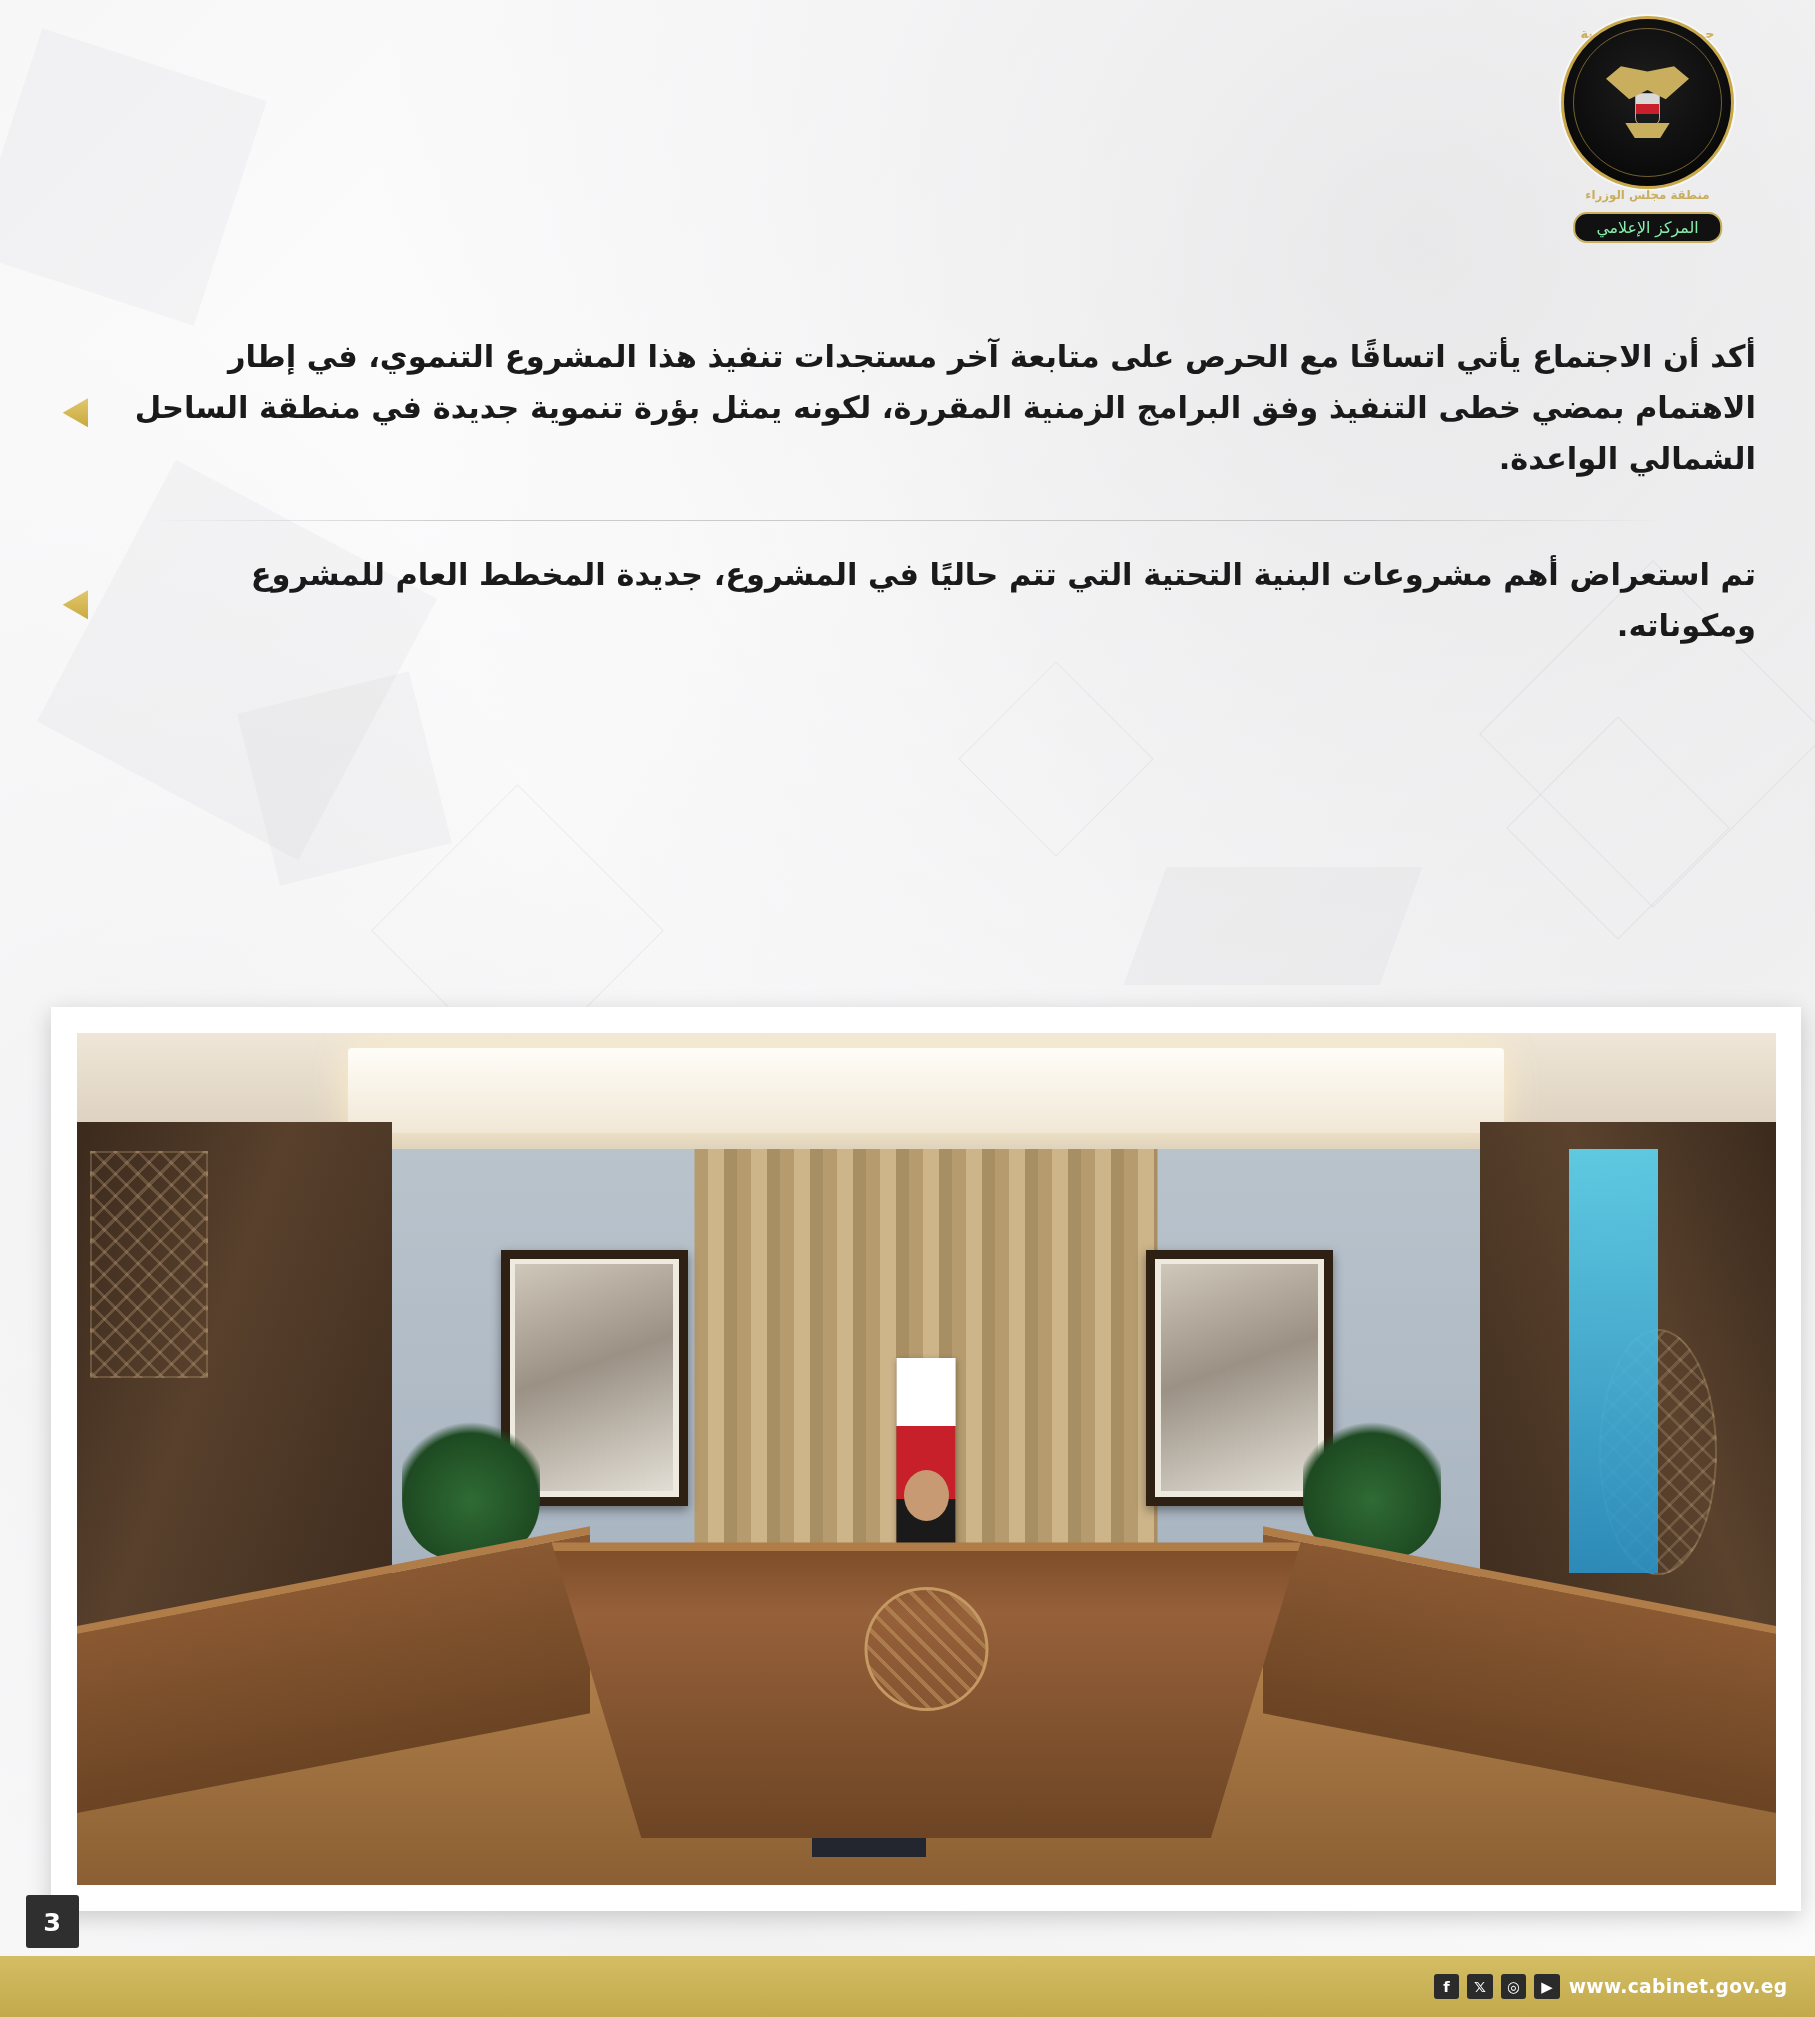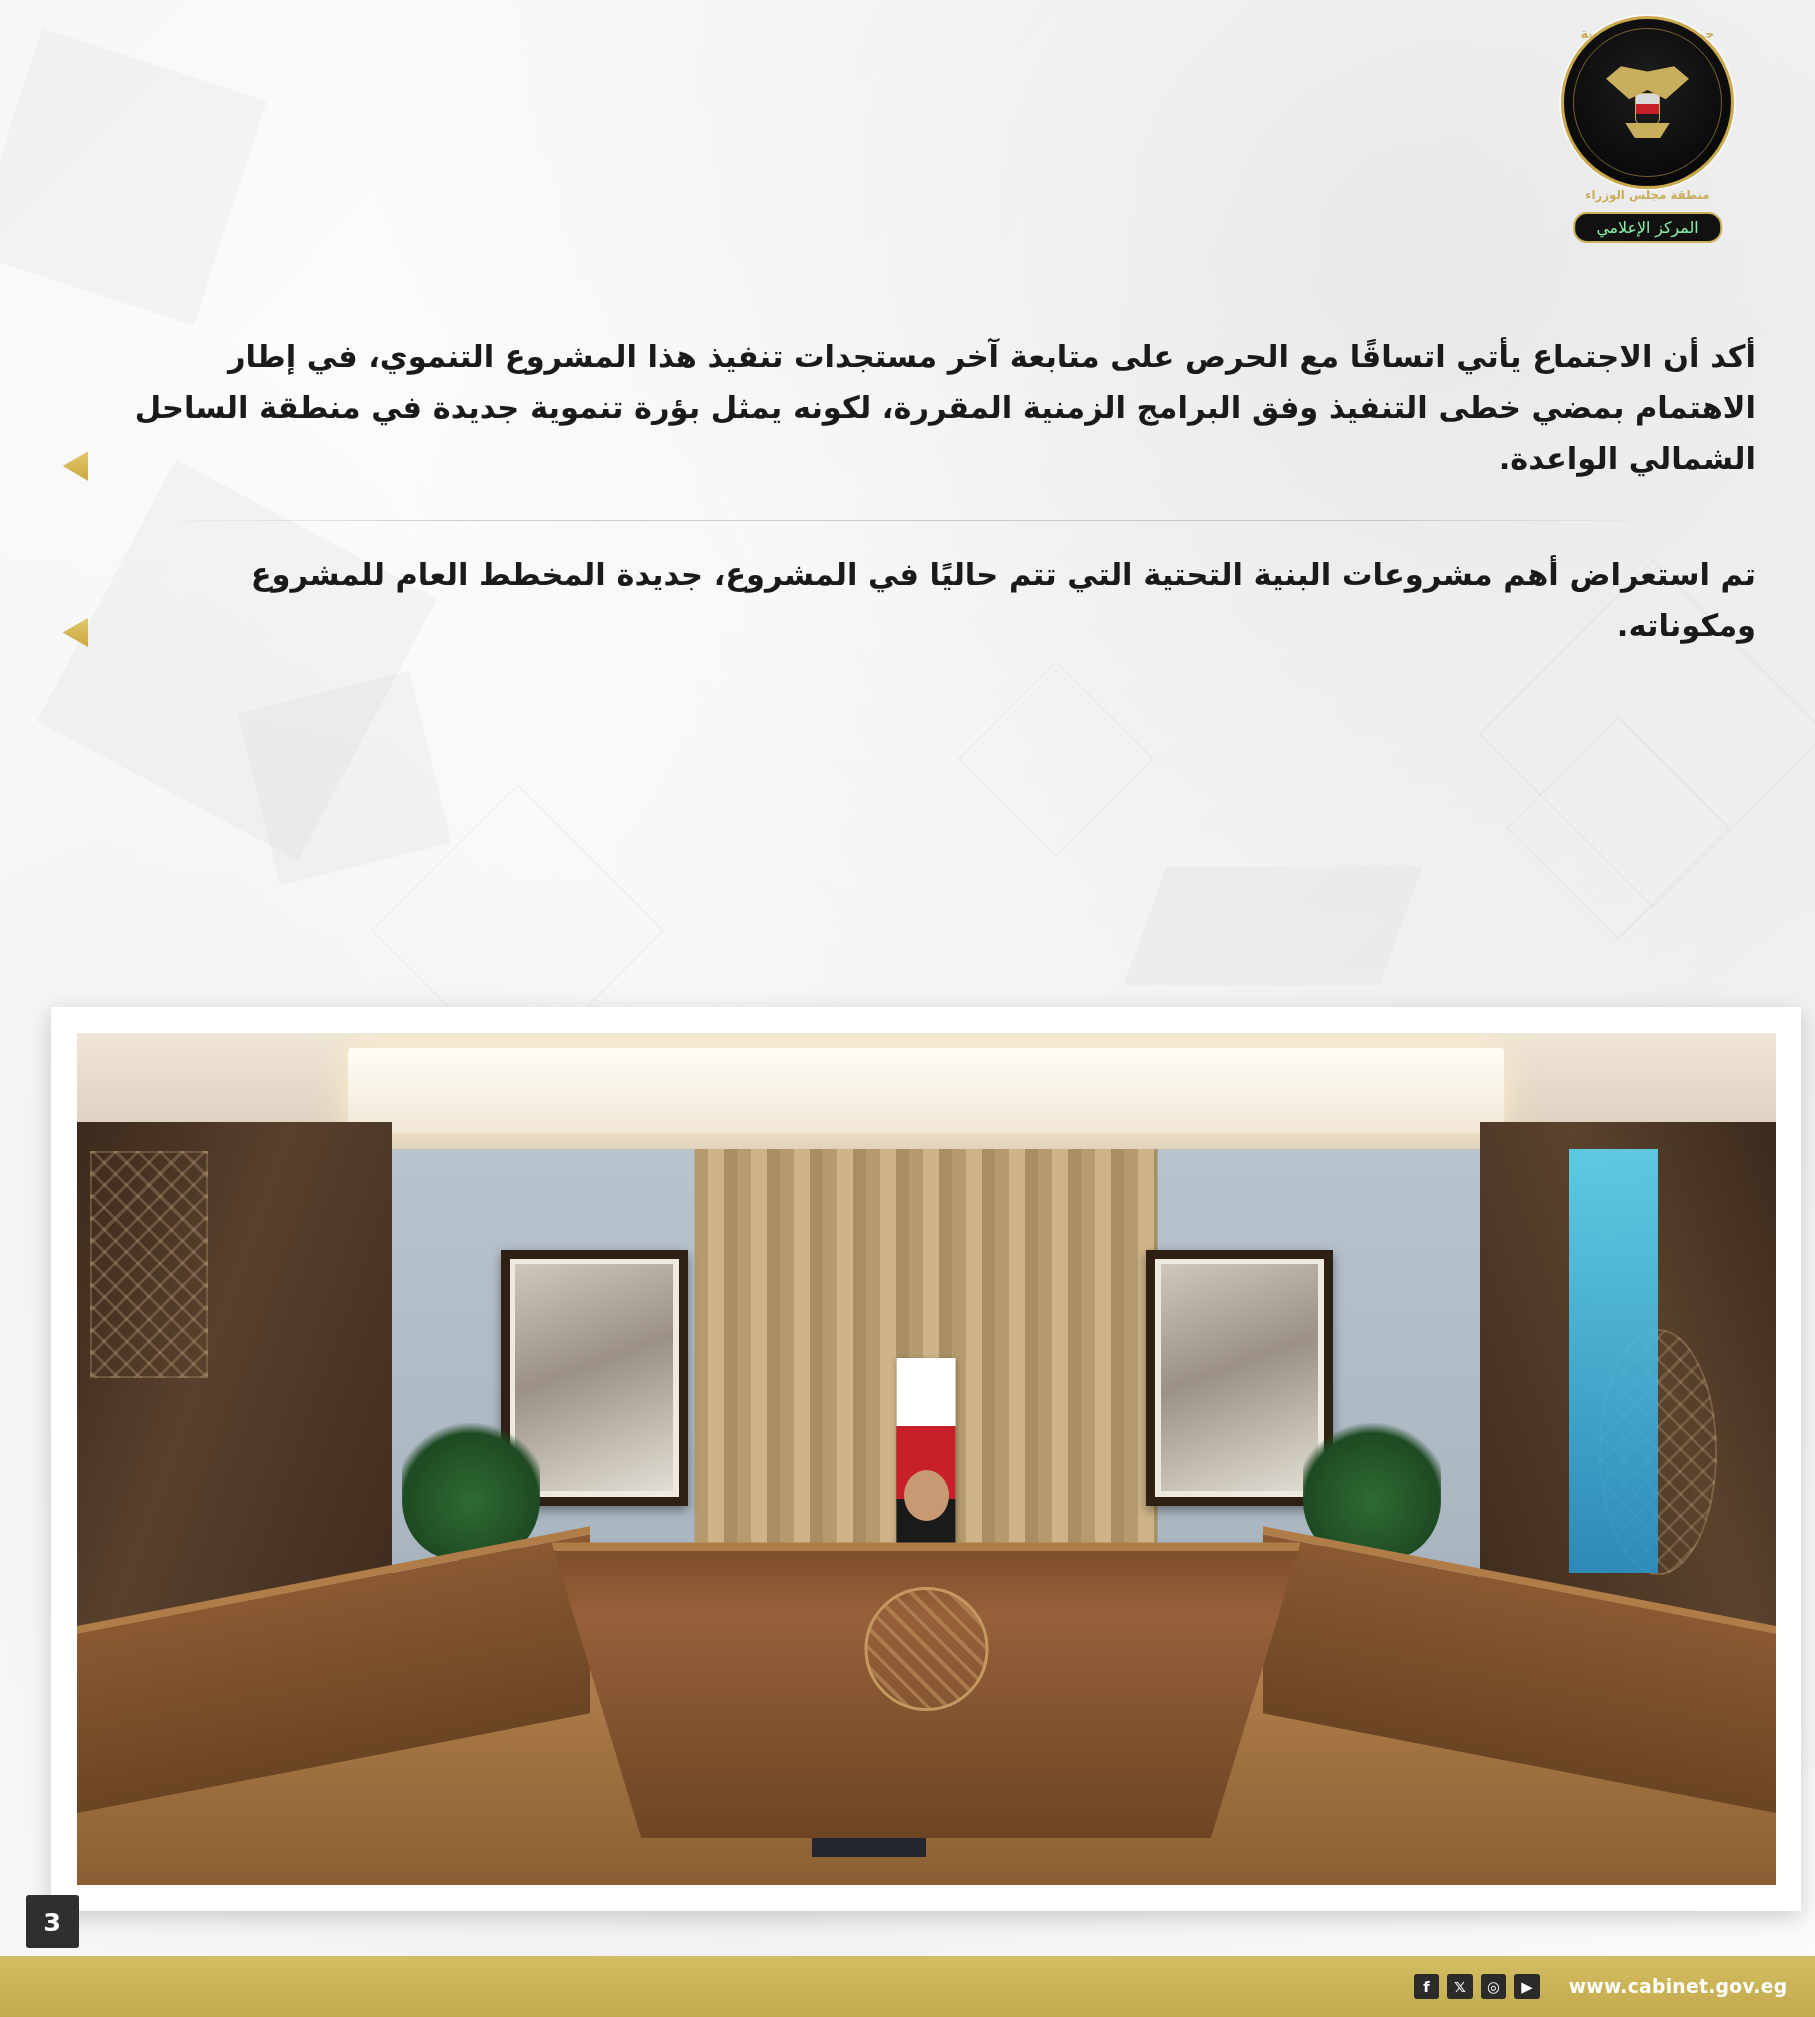--- a/index.html
+++ b/index.html
@@ -100,21 +100,21 @@
     font-size: 41px; line-height: 1.5; font-weight: bold; color: #ffffff;
     text-align: right; width: 100%; padding-right: 19.7px;
     text-shadow: 0 1px 1px rgba(0,0,0,0.10);
   }
 
   
   .body {
     position: absolute; top: 325px; right: 59px; left: 59px;
   }
   .bullet {
-    display: flex; flex-direction: row-reverse; align-items: flex-end;
+    display: flex; flex-direction: row-reverse; align-items: center;
     justify-content: flex-start; gap: 13.8px;
     padding: 5.9px 0 17.7px 0;
   }
   .bullet .marker {
     flex: 0 0 auto; width: 33px; height: 37px; margin-top: 9.9px;
     display:flex; align-items:center; justify-content:center;
   }
   .bullet .marker span {
     display:block; width: 25.6px; height: 29.6px;
     background: linear-gradient(to bottom, #e2c86c, #c9a93f);
@@ -198,21 +198,21 @@
 
   
   .footer {
     position: absolute; left: 0; right: 0; bottom: 0; height: 61px;
     background: linear-gradient(to bottom,#d4bd63,#c2a94c);
     display: flex; flex-direction: row-reverse; align-items: center;
     justify-content: flex-end; gap: 0; padding: 0 27.6px;
   }
   .footer .site {
     color: #ffffff; font-size: 18.7px; font-weight: bold; direction: ltr;
-    letter-spacing: 0.3px; margin-left: 29px;
+    letter-spacing: 0.3px; margin-left: 9px;
   }
   .socials { display:flex; gap:7.9px; direction:ltr; }
   .socials .s {
     width: 25.6px; height: 25.6px; background:#2b2b2b; color:#fff;
     display:flex; align-items:center; justify-content:center;
     font-size:14.8px; font-weight:bold; border-radius:3px;
   }
   .page-num {
     position: absolute; bottom: 69px; left: 25.6px;
     width: 53px; height: 53px; background: #2f2f2f; color: #ffffff;

